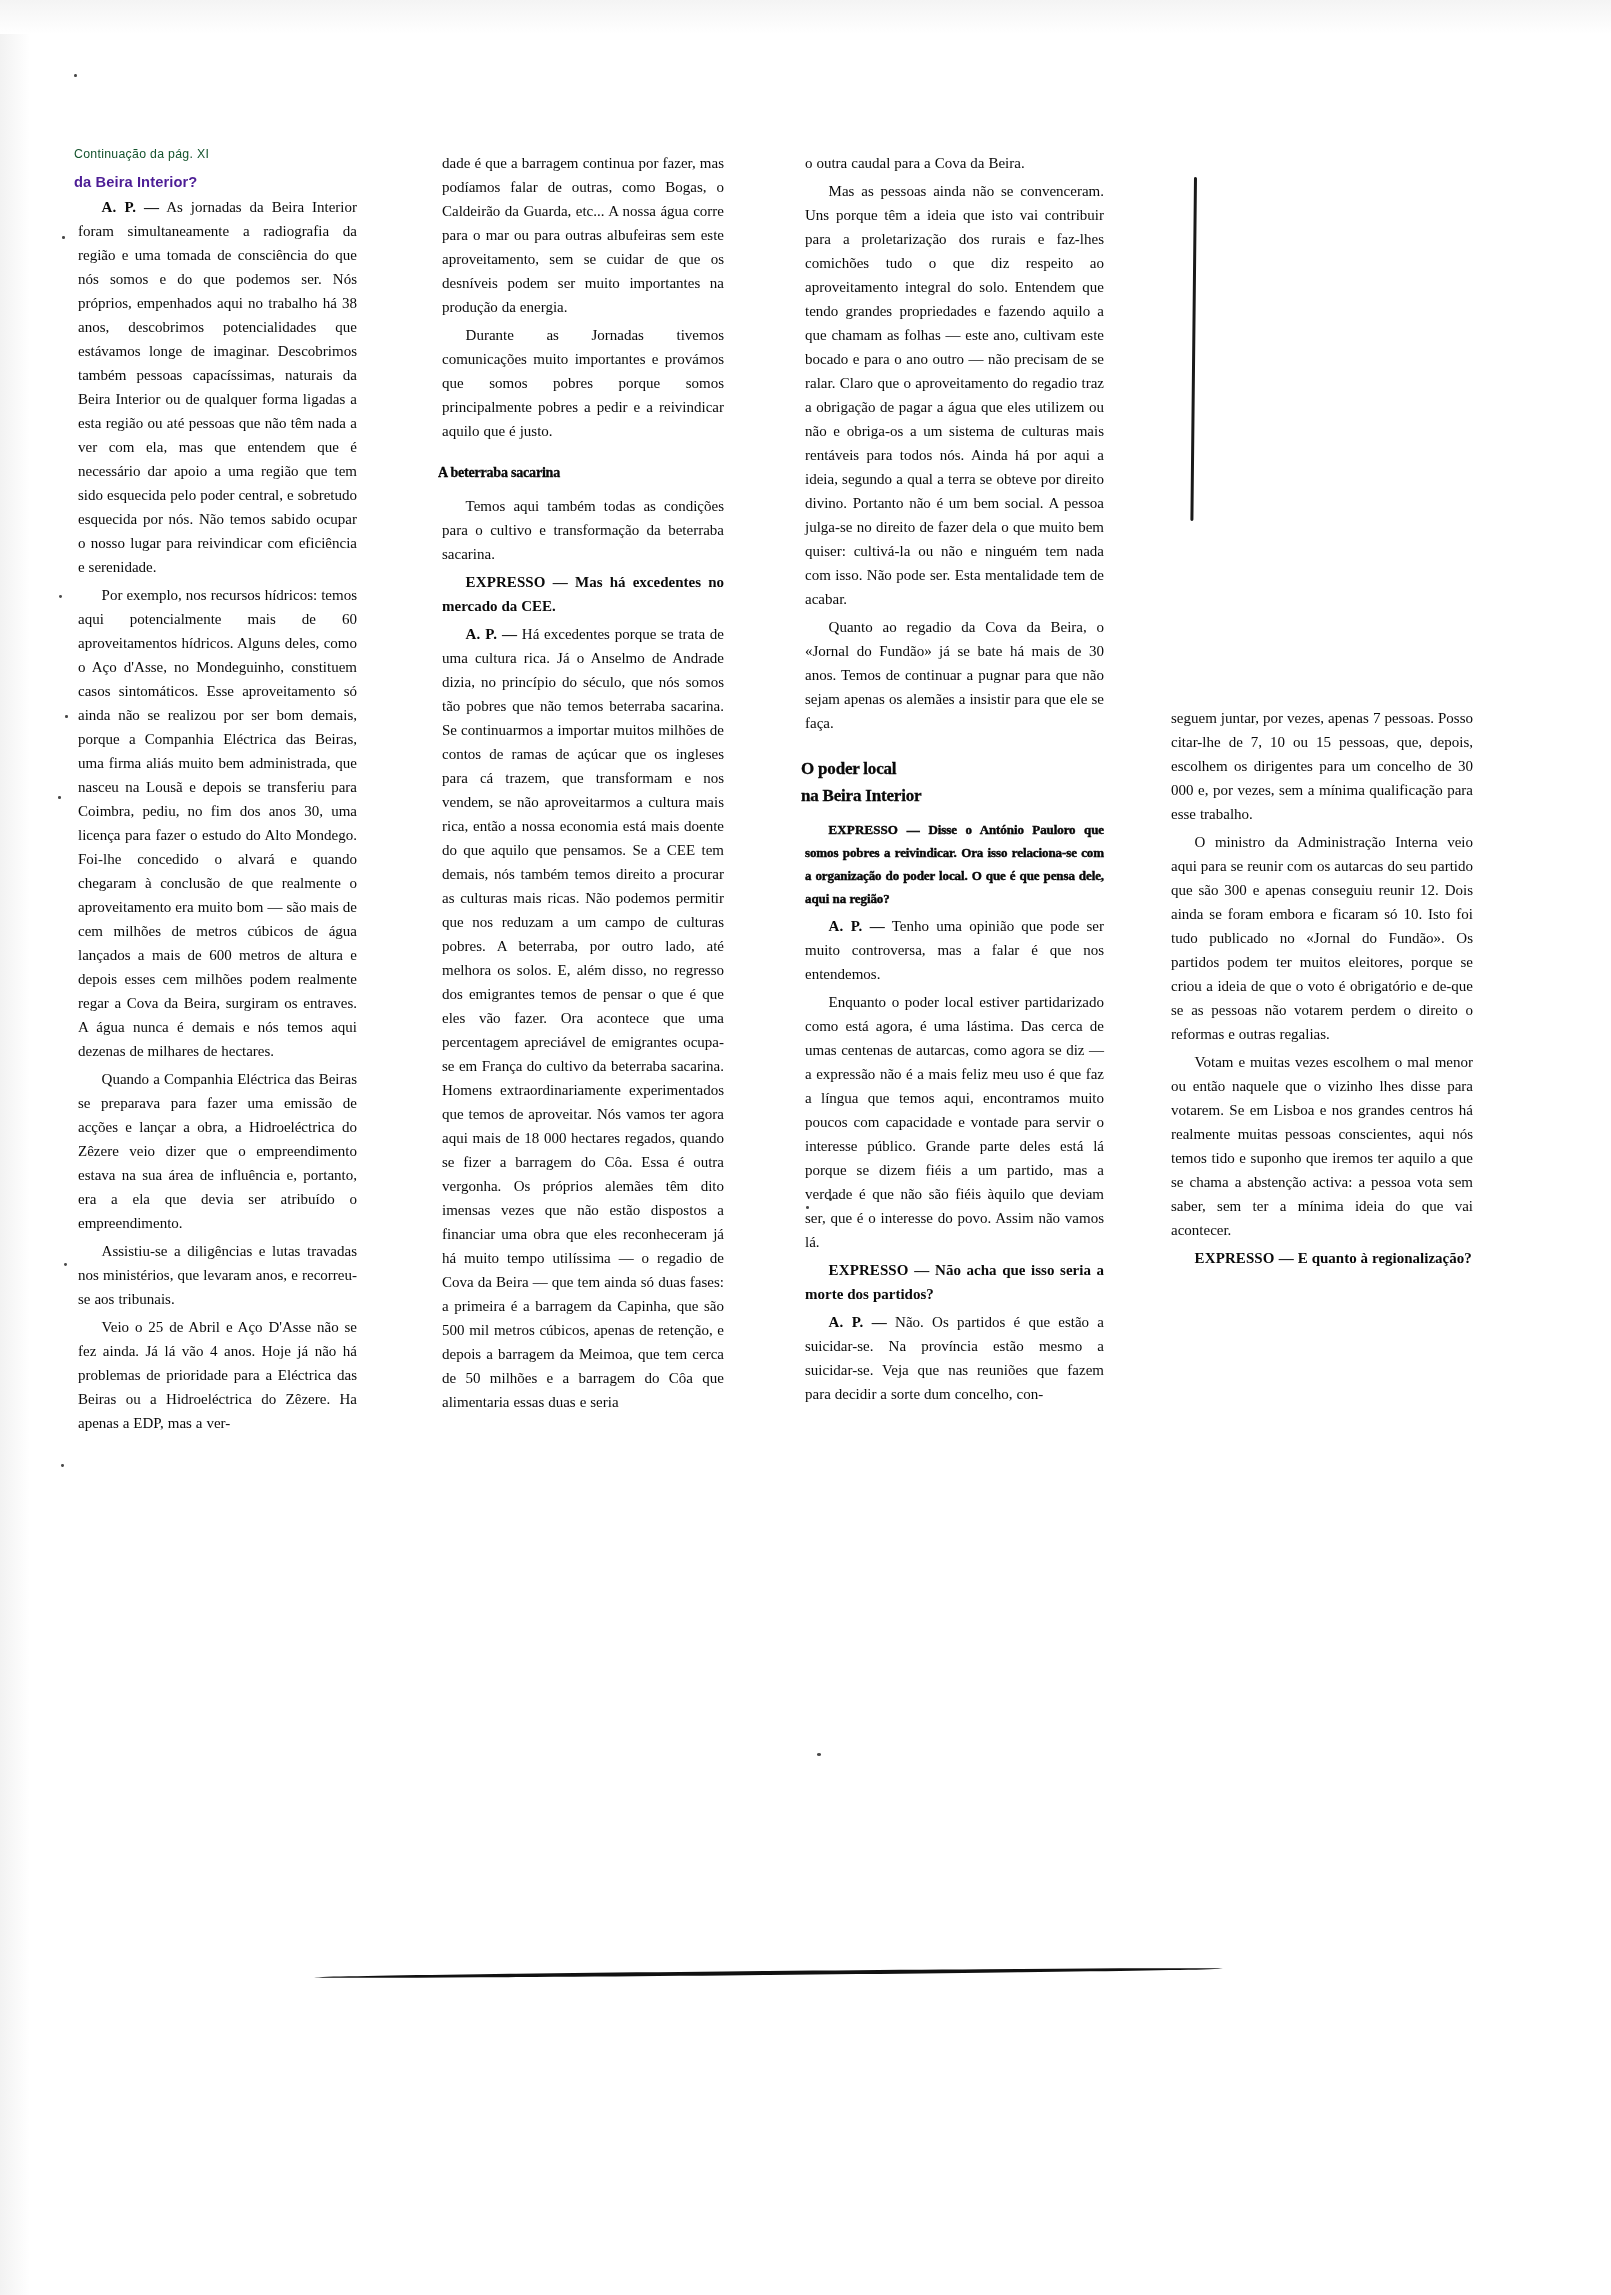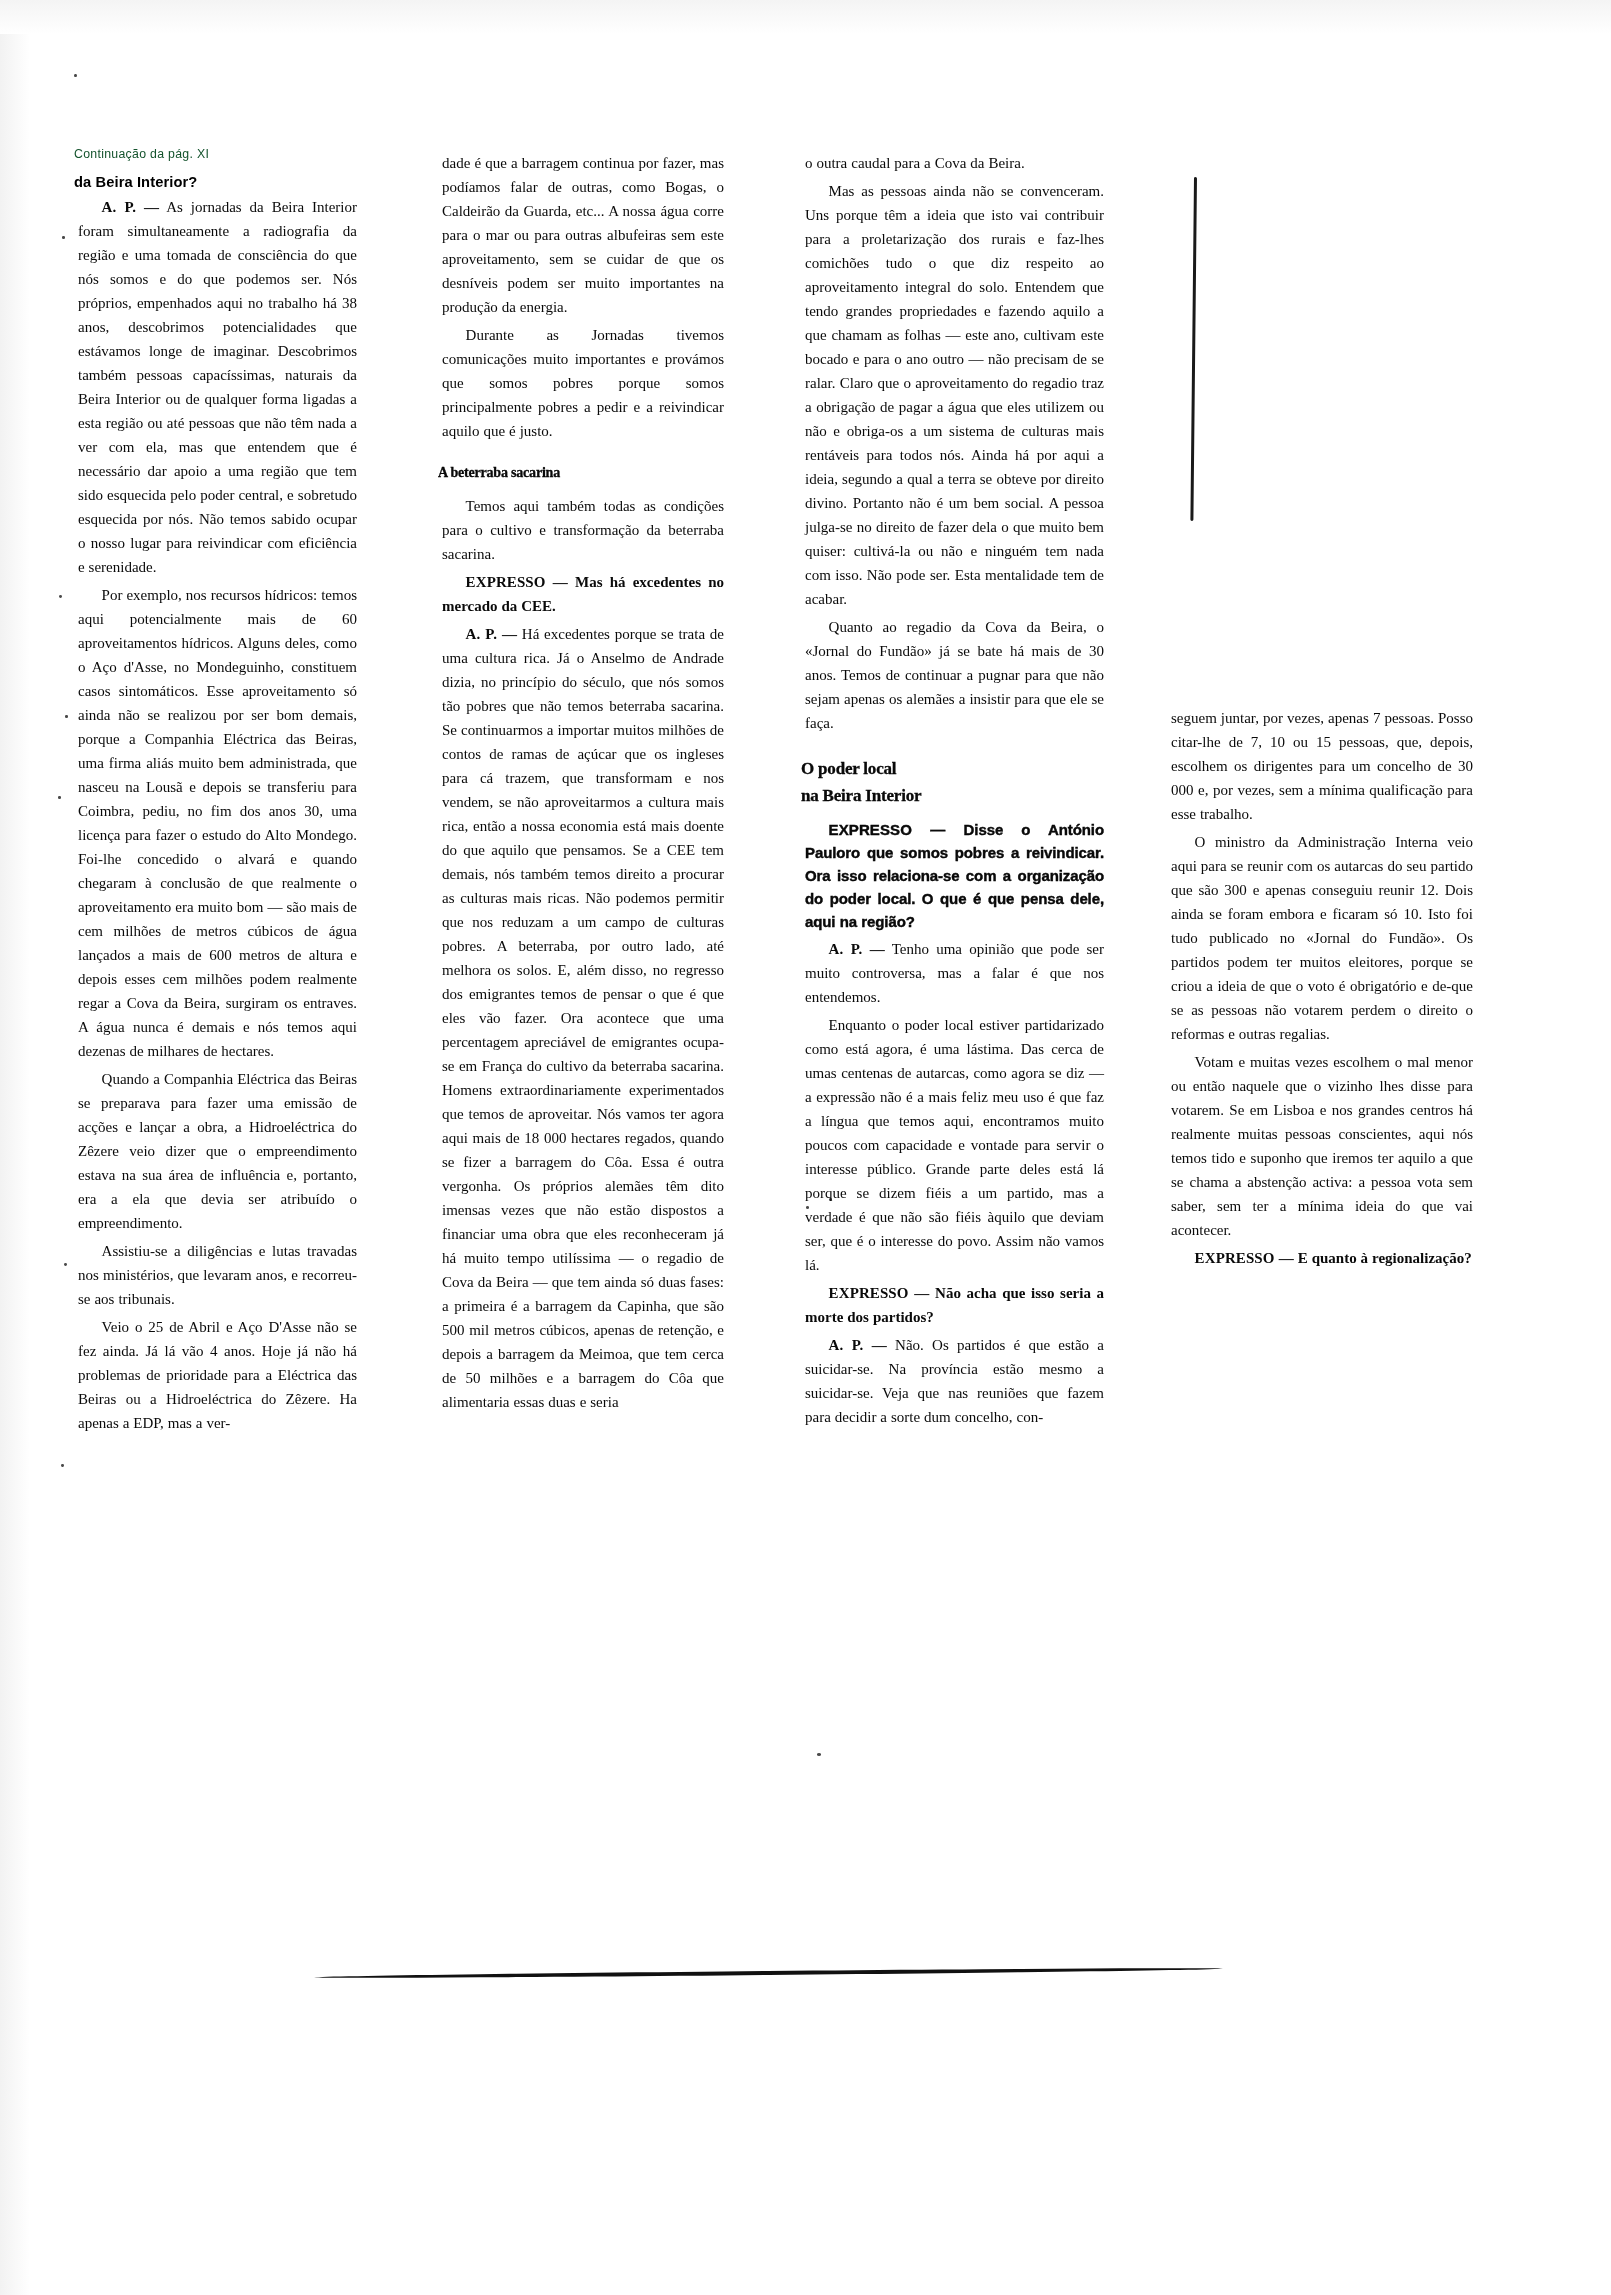--- a/index.html
+++ b/index.html
@@ -62,21 +62,21 @@
     letter-spacing: 0.3px;
     color: #14532d;
     margin: 0 0 12.8px 0;
     white-space: nowrap;
   }
   .q-lead {
     font-family: "Liberation Sans", "DejaVu Sans", sans-serif;
     font-weight: bold;
     font-size: 14.7px;
     margin: 0 0 4.9px 0;
-    color: #000000;
+    color: #4c1d95;
     letter-spacing: 0.1px;
   }
   p.body {
     margin: 4px;
     font-size: 15px;
     line-height: 24px;
     text-align: justify;
     text-indent: 23.6px;
     hyphens: manual;
     word-spacing: 0.2px;
@@ -85,23 +85,23 @@
 
   
   .spk {
     font-weight: bold;
     letter-spacing: 0.1px;
   }
   .bold-q {
     font-weight: bold;
   }
   p.body.heavyblock {
-    font-family: Liberation Sans, sans-serif;
-    font-weight: bold;
-    font-size: 15px;
+    font-family: Liberation Serif, serif;
+    font-weight: bold;
+    font-size: 13px;
     line-height: 23px;
     letter-spacing: -0.1px;
     -webkit-text-stroke: 0.4px #000;
   }
 
   
   h2.section-head {
     font-family: "Liberation Serif", "DejaVu Serif", serif;
     font-weight: bold;
     font-size: 14px;

